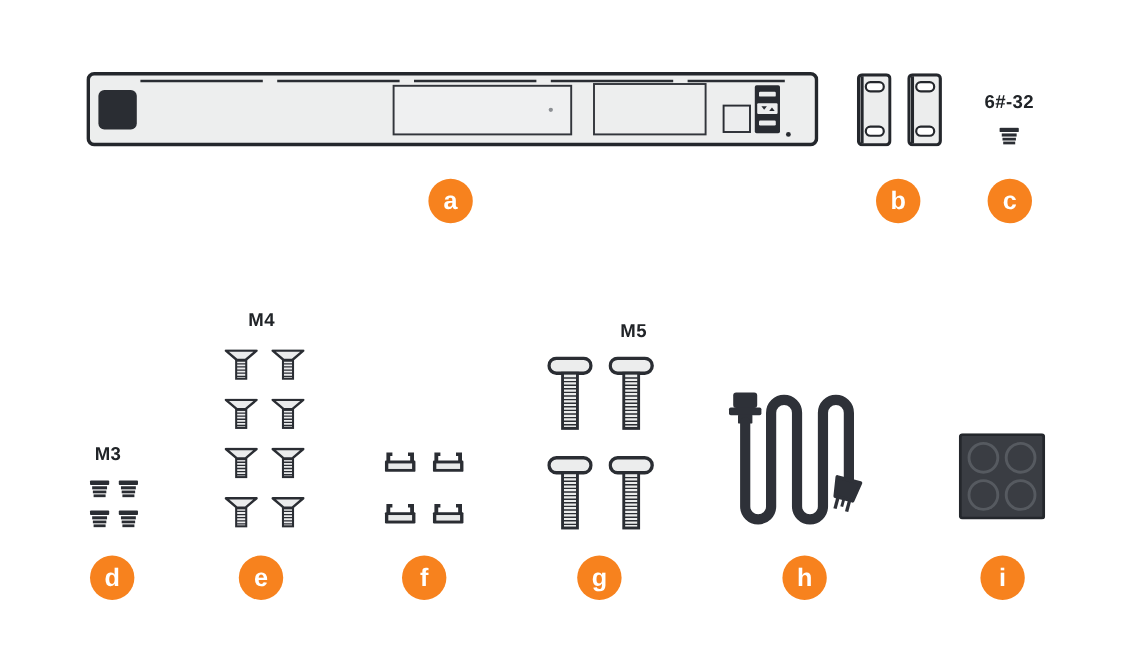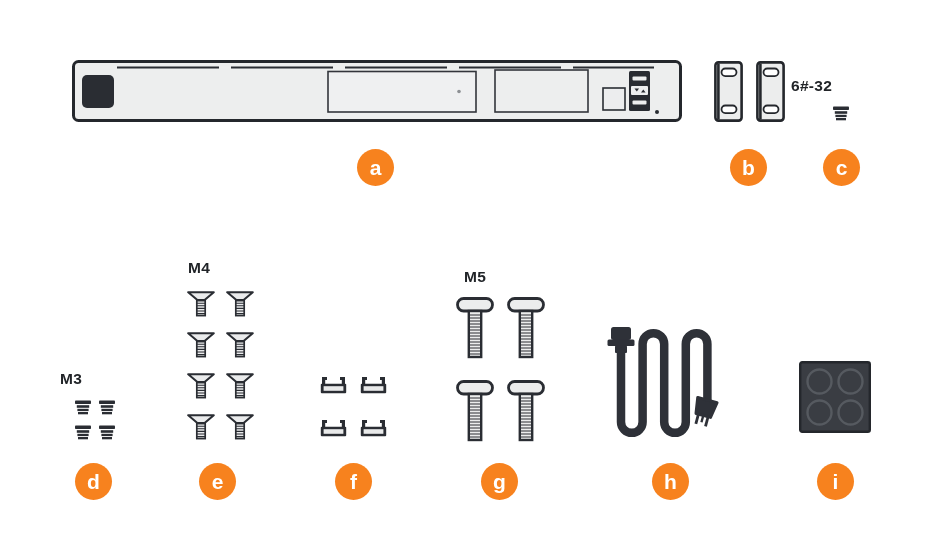--- a/index.html
+++ b/index.html
@@ -2,21 +2,21 @@
 <html><head>
 <meta charset="utf-8">
 <style>
   html,body{margin:0;padding:0;background:#ffffff;}
   #stage{
     position:relative;width:948px;height:559px;background:#ffffff;overflow:hidden;
     font-family:"Liberation Sans", sans-serif;
   }
   .abs{position:absolute;}
   .size-label{
-    position:absolute;font-weight:bold;font-size:15.5px;
+    position:absolute;text-align:center;font-weight:bold;font-size:15.5px;
     color:#212428;letter-spacing:.3px;line-height:18px;
   }
   .badge{
     position:absolute;width:37px;height:37px;border-radius:50%;
     background:#F7821E;color:#ffffff;display:flex;align-items:center;justify-content:center;
     font-weight:bold;font-size:21px;line-height:1;padding-bottom:1px;box-sizing:border-box;
   }
   .hw-grid{position:absolute;display:grid;grid-template-columns:repeat(2,auto);}
   .grid-d{left:74px;top:400px;column-gap:6px;row-gap:9px;}
   .grid-e{left:187px;top:291px;column-gap:11px;row-gap:15px;}
@@ -167,21 +167,21 @@
         <use href="#sym-clip"></use>
       </svg>
       <svg width="27" height="19" viewBox="0 0 27 19">
         <use href="#sym-clip"></use>
       </svg>
       <svg width="27" height="19" viewBox="0 0 27 19">
         <use href="#sym-clip"></use>
       </svg>
     </div>
 
-  <div class="size-label" style="left:464px;top:268px;width:60px">M5</div>
+  <div class="size-label" style="left:498px;top:268px;width:60px">M5</div>
   <div class="hw-grid grid-g">
       <svg width="38" height="62" viewBox="0 0 38 62">
         <use href="#sym-screw-pan"></use>
       </svg>
       <svg width="38" height="62" viewBox="0 0 38 62">
         <use href="#sym-screw-pan"></use>
       </svg>
       <svg width="38" height="62" viewBox="0 0 38 62">
         <use href="#sym-screw-pan"></use>
       </svg>

